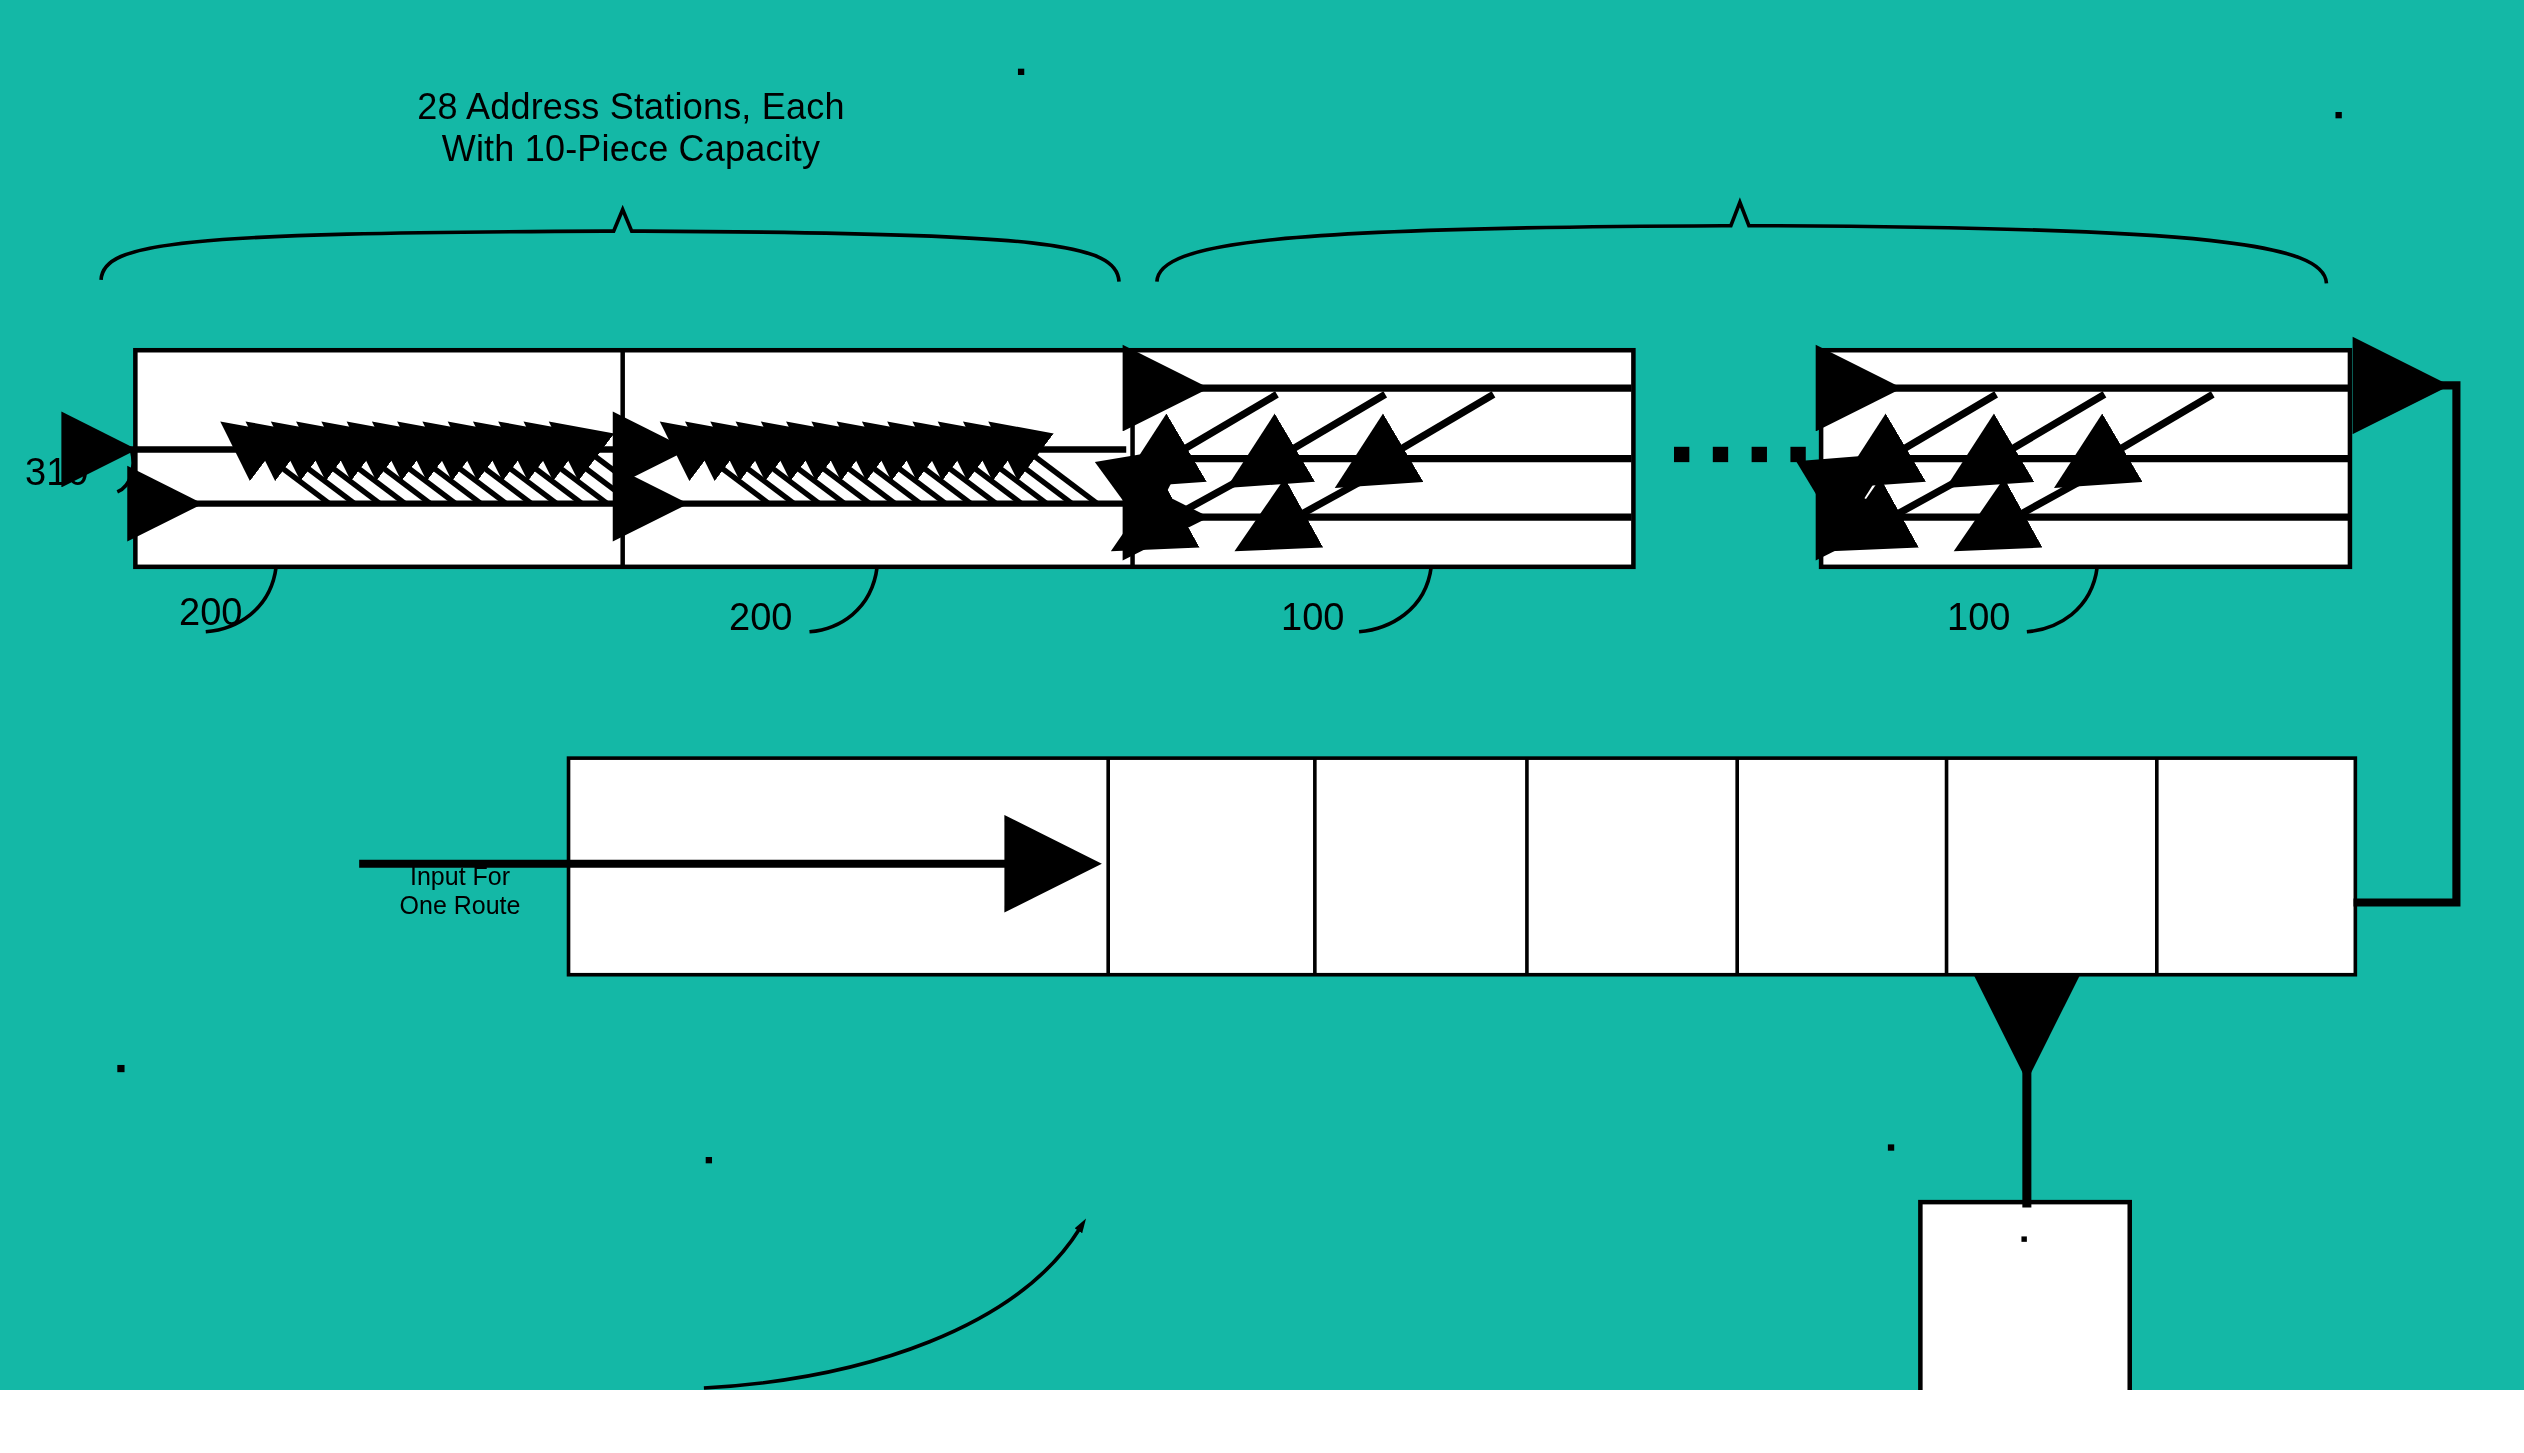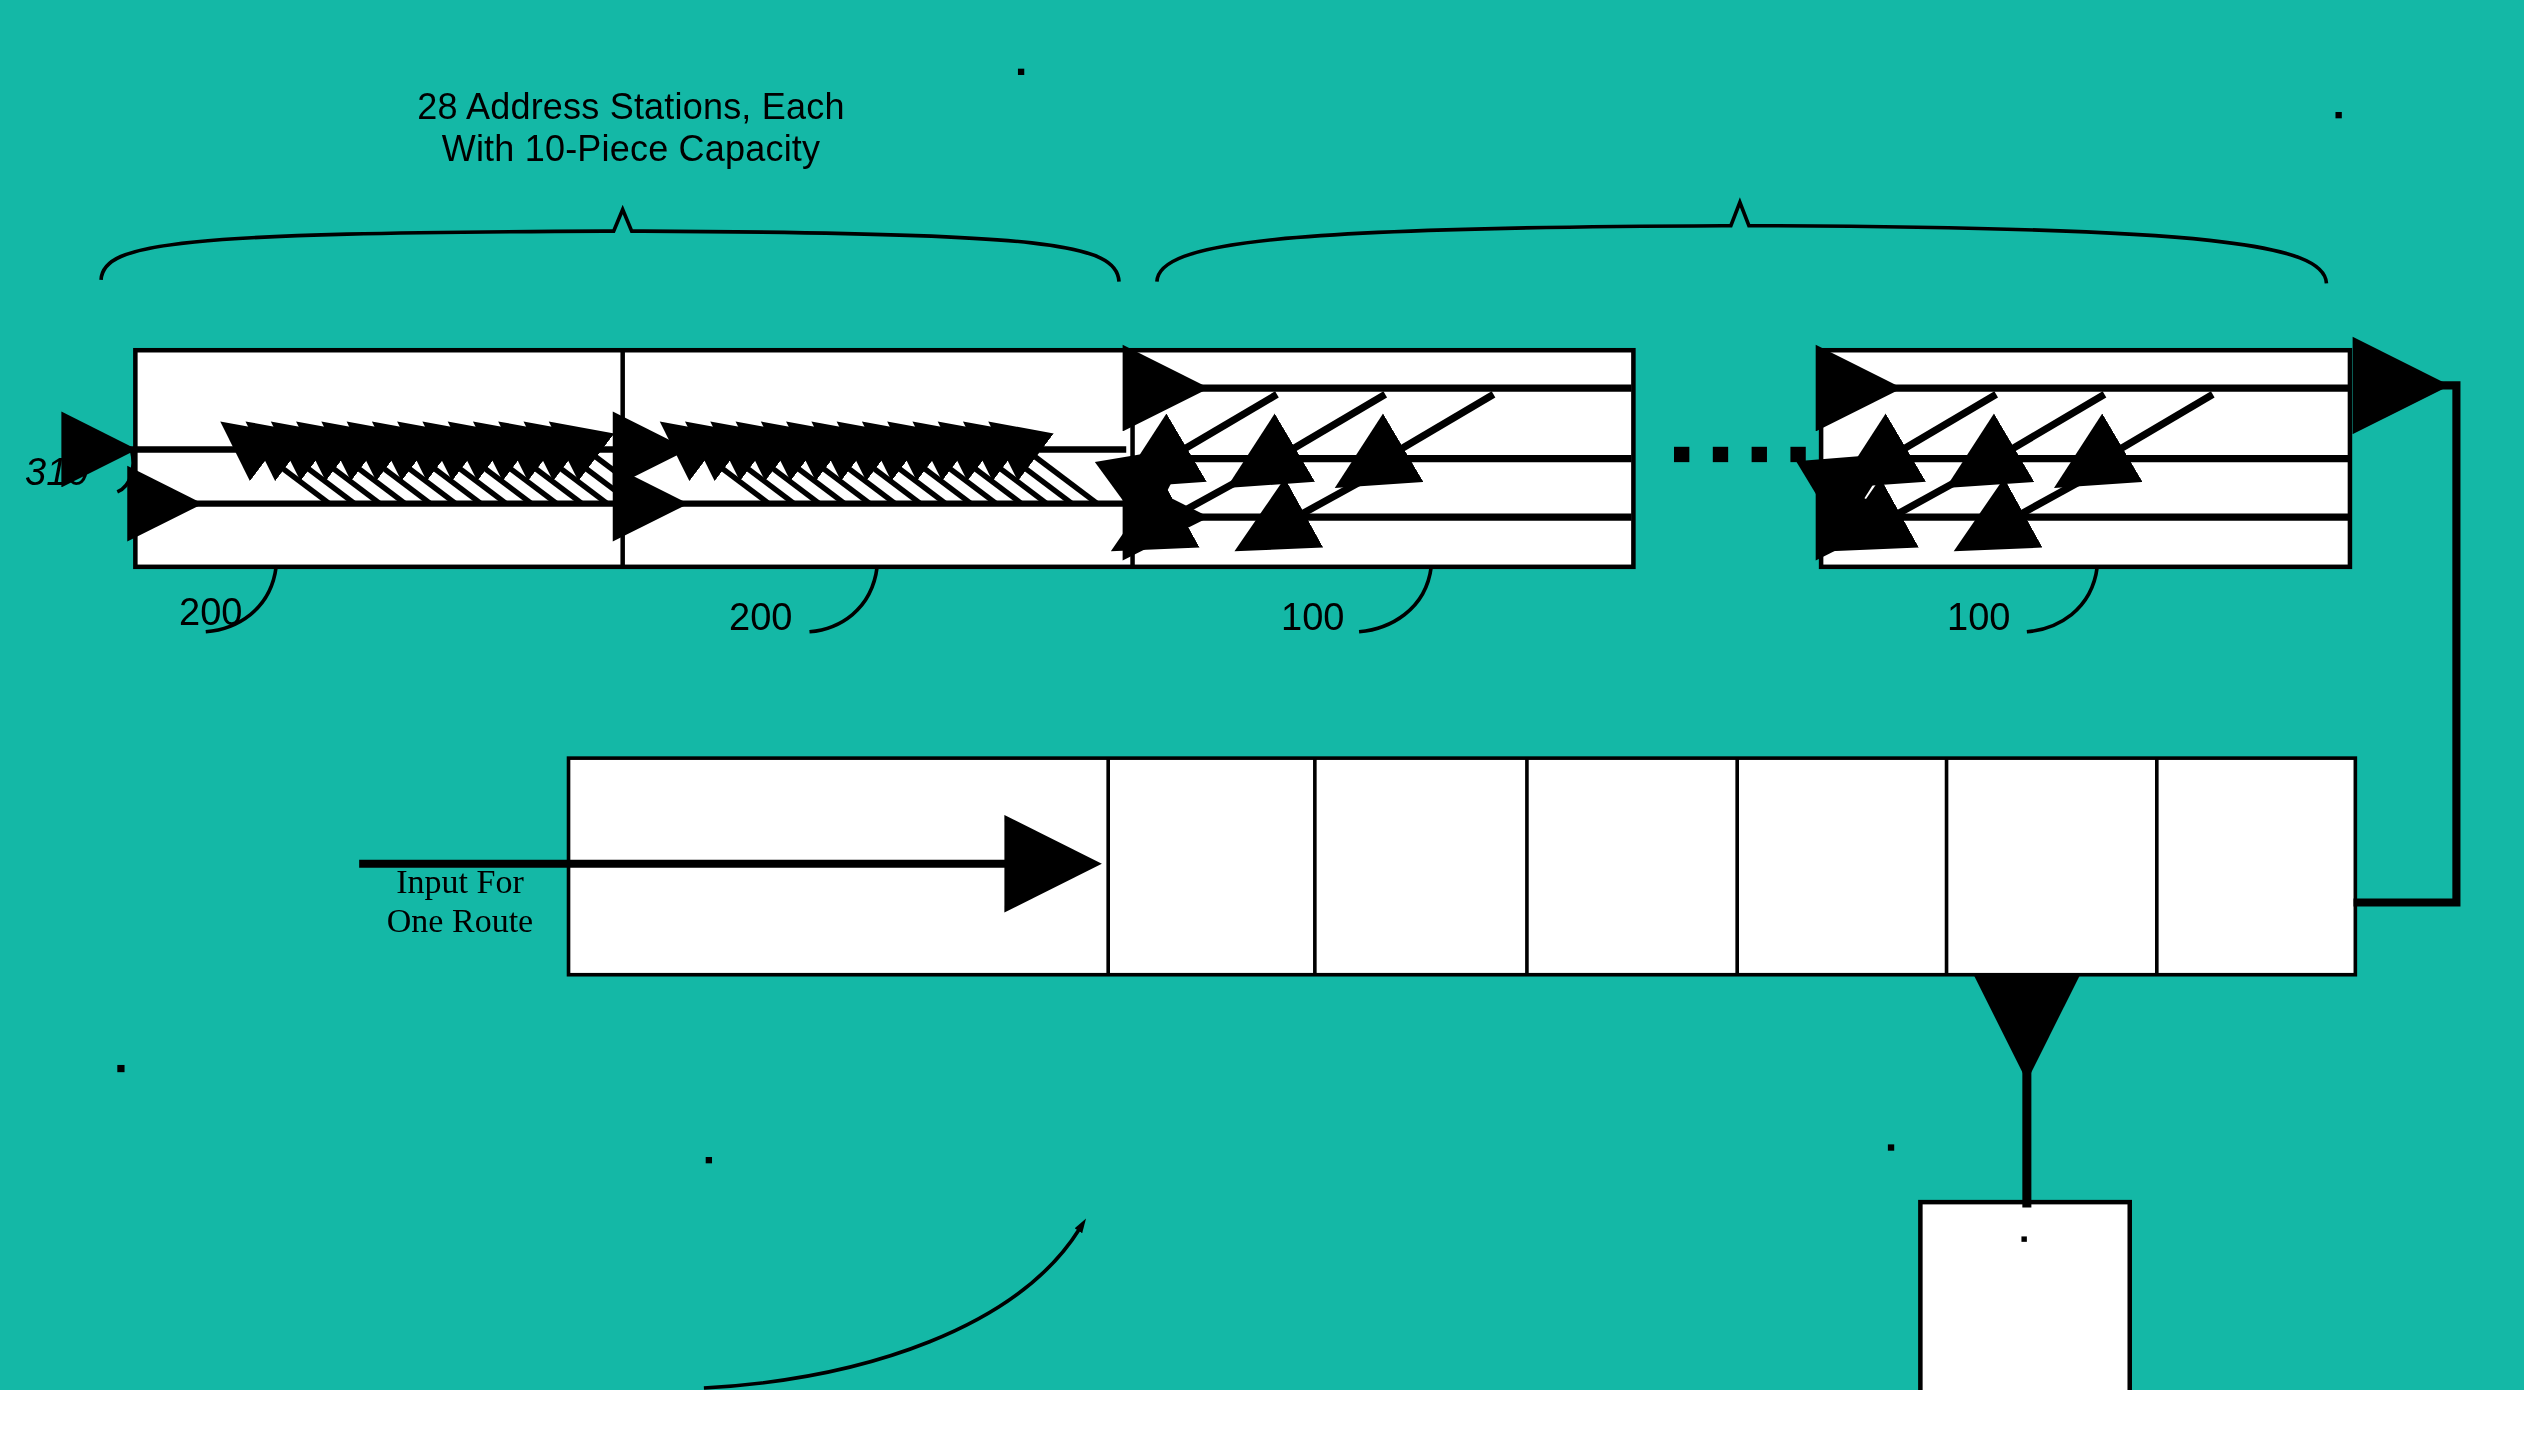--- a/index.html
+++ b/index.html
@@ -33,42 +33,42 @@
     font-family: "Liberation Sans", sans-serif;
   }
   #caption-left  { left: 162px;  top: 86px;  width: 938px; }
   #caption-right { left: 1263px; top: 52px;  width: 993px; }
 
   .ref-num {
     position: absolute;
     font-size: 38px;
     font-family: "Liberation Sans", sans-serif;
   }
-  #ref-310 { left: 25px;  top: 451px; font-style: italic; }
+  #ref-310 { left: 25px;  top: 451px; }
   #ref-200-a { left: 179px; top: 591px; }
   #ref-200-b { left: 729px; top: 596px; }
   #ref-100-a { left: 1281px; top: 596px; }
   #ref-100-b { left: 1947px; top: 596px; }
   #ref-300 { left: 596px; top: 1419px; }
 
   .module-label {
     position: absolute;
     text-align: center;
     font-size: 34px;
     line-height: 1.15;
     white-space: pre-line;
     font-family: "Liberation Sans", sans-serif;
   }
   .input-label {
     position: absolute;
     text-align: center;
-    font-size: 34px;
+    font-size: 25px;
     line-height: 1.15;
     white-space: pre-line;
-    font-family: Liberation Serif, serif;
+    font-family: Liberation Sans, sans-serif;
   }
   .clamp-label {
     position: absolute;
     text-align: center;
     font-size: 34px;
     line-height: 1.2;
     white-space: pre-line;
     font-family: "Liberation Sans", sans-serif;
   }
 </style>

